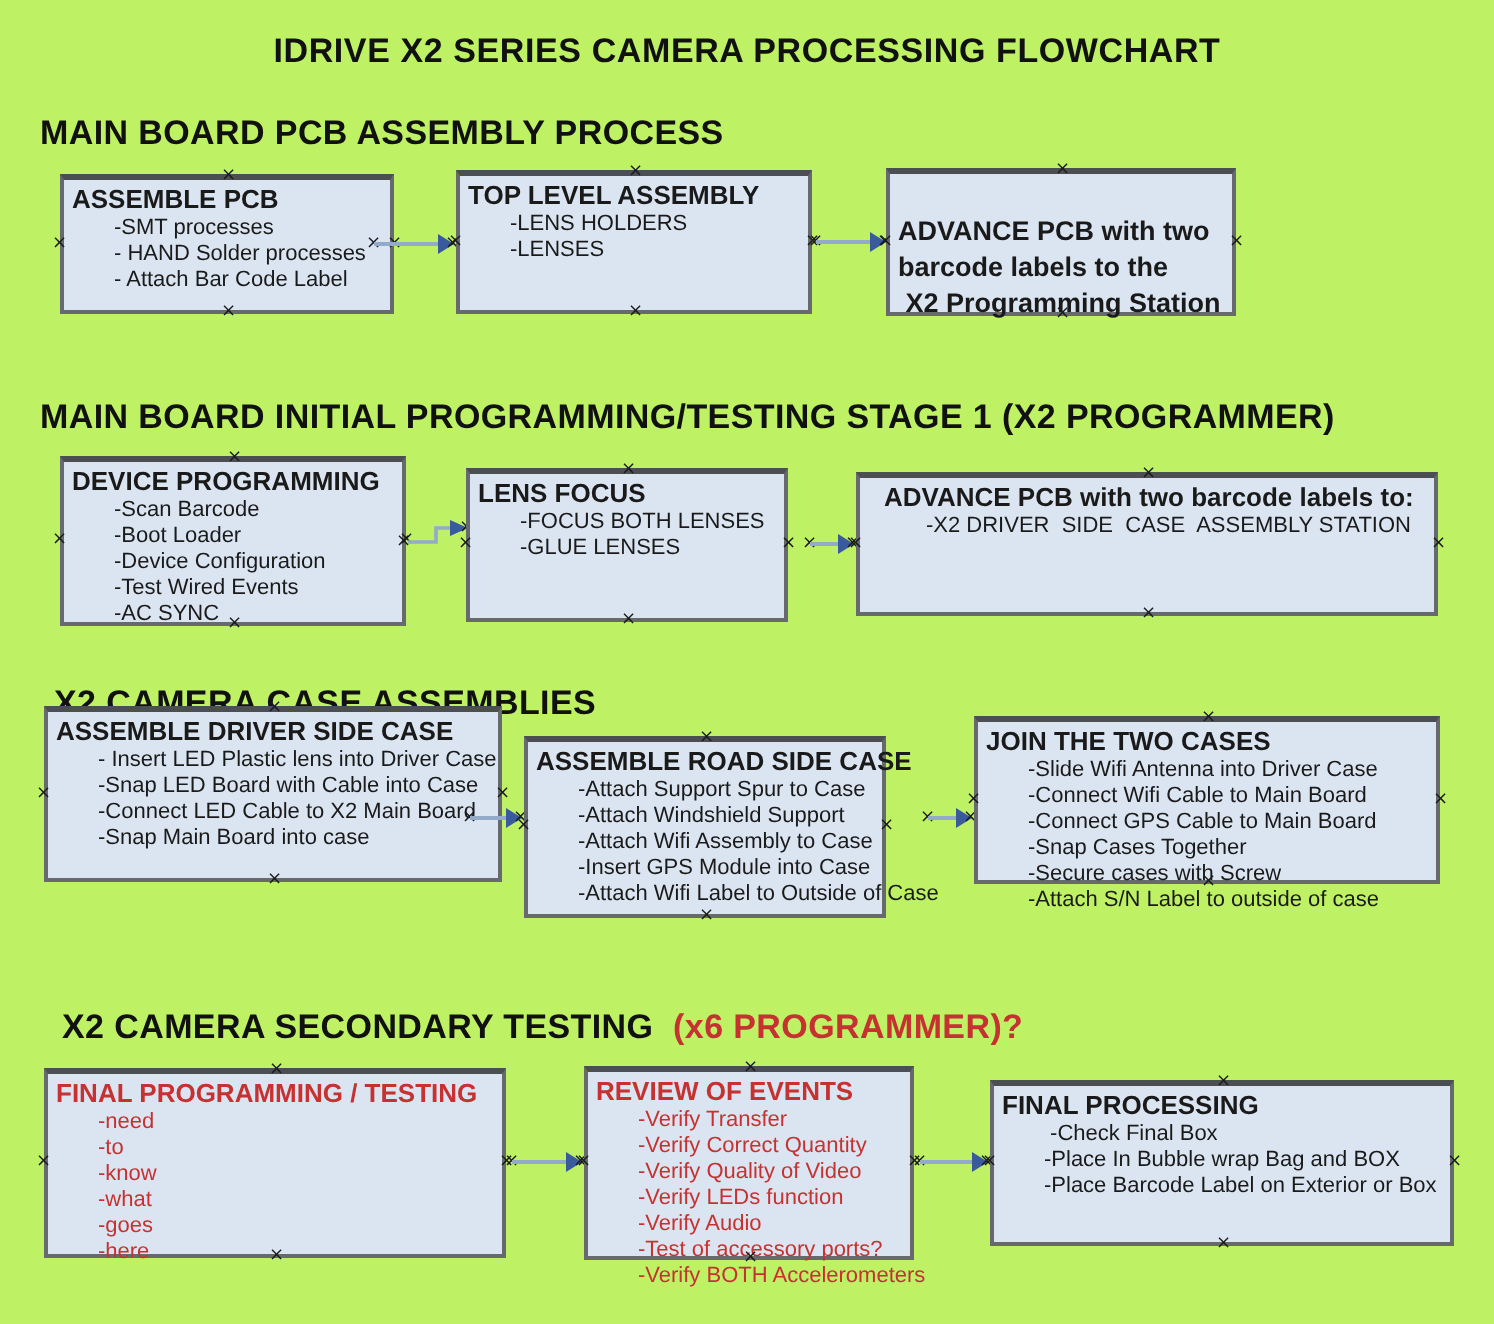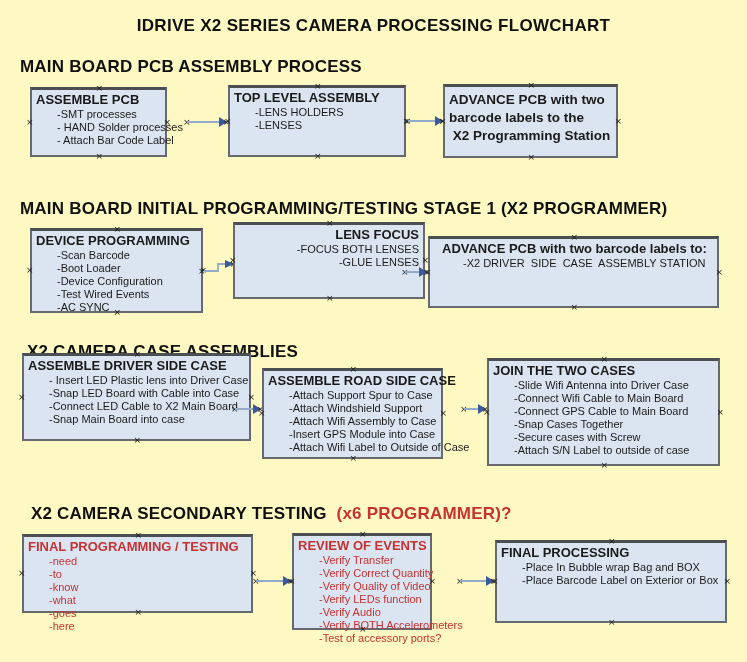--- a/index.html
+++ b/index.html
@@ -1,17 +1,17 @@
 <!DOCTYPE html>
 <html><head>
 <meta charset="utf-8">
 <style>
   html,body { margin:0; padding:0; background:#ffffff; }
   #canvas {
-    position:relative; width:747px; height:662px; background:#fef9c3;
+    position:relative; width:747px; height:662px; background:#bef264;
     font-family:"Liberation Sans","DejaVu Sans",sans-serif; color:#1a1a1a;
     overflow:hidden;
   }
   .main-title {
     position:absolute; left:0; top:16px; width:100%; text-align:center;
     font-size:17px; font-weight:bold; letter-spacing:.3px; color:#111;
   }
   .sec-heading {
     position:absolute; font-size:17px; font-weight:bold; color:#111;
     white-space:pre; letter-spacing:.2px;
@@ -53,21 +53,21 @@
 </style>
 </head>
 <body>
 
 <div id="canvas">
 
   <div class="main-title">IDRIVE X2  SERIES CAMERA PROCESSING FLOWCHART</div>
 
   <div class="sec-heading" style="left:20px; top:57px;">MAIN BOARD PCB ASSEMBLY PROCESS</div>
 
-  <div class="fbox" style="left:30px; top:87px; width:137px; height:70px;">
+  <div class="fbox" style="left:30px; top:87px; width:167px; height:70px;">
     <span class="h ht"></span>
     <span class="h hb"></span>
     <span class="h hl"></span>
     <span class="h hr"></span>
     <div class="box-title">ASSEMBLE PCB</div>
     <div class="box-item">-SMT processes</div>
     <div class="box-item">- HAND Solder processes</div>
     <div class="box-item">- Attach Bar Code Label</div>
   </div>
 
@@ -88,21 +88,21 @@
     <div class="box-item">-LENSES</div>
   </div>
 
   <div class="arrow" style="left:407px; top:116px; width:36px;">
     <span class="h start"></span>
     <div class="line"></div>
     <div class="head"></div>
     <span class="h end"></span>
   </div>
 
-  <div class="fbox bold-lines" style="left:443px; top:84px; width:175px; height:74px; padding-top:4px;">
+  <div class="fbox bold-lines" style="left:443px; top:84px; width:175px; height:74px; padding-top:20px;">
     <span class="h ht"></span>
     <span class="h hb"></span>
     <span class="h hl"></span>
     <span class="h hr"></span>
     <div class="box-line">ADVANCE PCB with two</div>
     <div class="box-line">barcode labels to the</div>
     <div class="box-line"> X2 Programming Station</div>
   </div>
 
   <div class="sec-heading" style="left:20px; top:199px;">MAIN BOARD INITIAL PROGRAMMING/TESTING STAGE 1 (X2 PROGRAMMER)</div>
@@ -122,21 +122,21 @@
 
   <div class="elbow" style="left:201px; top:259px;">
     <svg width="34" height="16" viewBox="0 0 34 16">
       <path d="M3 12 L17 12 L17 5 L25 5" fill="none" stroke="#93abc9" stroke-width="1.8"></path>
       <polygon points="24,1 33,5 24,9" fill="#3a5a9e"></polygon>
     </svg>
     <span class="h start"></span>
     <span class="h end"></span>
   </div>
 
-  <div class="fbox" style="left:233px; top:222px; width:192px; height:77px;text-align:right;">
+  <div class="fbox" style="left:233px; top:234px; width:161px; height:77px;">
     <span class="h ht"></span>
     <span class="h hb"></span>
     <span class="h hl"></span>
     <span class="h hr"></span>
     <div class="box-title">LENS FOCUS</div>
     <div class="box-item">-FOCUS BOTH LENSES</div>
     <div class="box-item">-GLUE LENSES</div>
   </div>
 
   <div class="arrow" style="left:404px; top:267px; width:23px;">
@@ -189,82 +189,83 @@
     <div class="box-item">-Attach Wifi Label to Outside of Case</div>
   </div>
 
   <div class="arrow" style="left:463px; top:404px; width:23px;">
     <span class="h start"></span>
     <div class="line"></div>
     <div class="head"></div>
     <span class="h end"></span>
   </div>
 
-  <div class="fbox" style="left:487px; top:358px; width:233px; height:108px;">
+  <div class="fbox" style="left:487px; top:358px; width:233px; height:84px;">
     <span class="h ht"></span>
     <span class="h hb"></span>
     <span class="h hl"></span>
     <span class="h hr"></span>
     <div class="box-title">JOIN THE TWO CASES</div>
     <div class="box-item">-Slide Wifi Antenna into Driver Case</div>
     <div class="box-item">-Connect Wifi Cable to Main Board</div>
     <div class="box-item">-Connect GPS Cable to Main Board</div>
     <div class="box-item">-Snap Cases Together</div>
     <div class="box-item">-Secure cases with Screw</div>
     <div class="box-item">-Attach S/N Label to outside of case</div>
   </div>
 
   <div class="sec-heading" style="left:31px; top:504px;"><span>X2 CAMERA SECONDARY TESTING </span><span class="red"> (x6 PROGRAMMER)?</span></div>
 
-  <div class="fbox red-box" style="left:22px; top:534px; width:231px; height:79px;">
+  <div class="fbox red-box" style="left:22px; top:534px; width:231px; height:95px;">
     <span class="h ht"></span>
     <span class="h hb"></span>
     <span class="h hl"></span>
     <span class="h hr"></span>
     <div class="box-title">FINAL PROGRAMMING / TESTING</div>
     <div class="box-item">-need</div>
     <div class="box-item">-to</div>
     <div class="box-item">-know</div>
     <div class="box-item">-what</div>
     <div class="box-item">-goes</div>
     <div class="box-item">-here</div>
   </div>
 
   <div class="arrow" style="left:255px; top:576px; width:36px;">
     <span class="h start"></span>
     <div class="line"></div>
     <div class="head"></div>
     <span class="h end"></span>
   </div>
 
-  <div class="fbox red-box" style="left:292px; top:533px; width:140px; height:97px;">
+  <div class="fbox red-box" style="left:292px; top:533px; width:165px; height:97px;">
     <span class="h ht"></span>
     <span class="h hb"></span>
     <span class="h hl"></span>
     <span class="h hr"></span>
     <div class="box-title">REVIEW OF EVENTS</div>
     <div class="box-item">-Verify Transfer</div>
     <div class="box-item">-Verify Correct Quantity</div>
     <div class="box-item">-Verify Quality of Video</div>
     <div class="box-item">-Verify LEDs function</div>
     <div class="box-item">-Verify Audio</div>
+    <div class="box-item">-Test of accessory ports?</div>
     <div class="box-item">-Verify BOTH Accelerometers</div>
-    <div class="box-item">-Test of accessory ports?</div>
   </div>
 
   <div class="arrow" style="left:459px; top:576px; width:35px;">
     <span class="h start"></span>
     <div class="line"></div>
     <div class="head"></div>
     <span class="h end"></span>
   </div>
 
   <div class="fbox" style="left:495px; top:540px; width:232px; height:83px;">
     <span class="h ht"></span>
     <span class="h hb"></span>
     <span class="h hl"></span>
     <span class="h hr"></span>
     <div class="box-title">FINAL PROCESSING</div>
+    <div class="box-item"> -Check Final Box</div>
     <div class="box-item">-Place In Bubble wrap Bag and BOX</div>
     <div class="box-item">-Place Barcode Label on Exterior or Box</div>
   </div>
 
 </div>
 
 </body></html>

